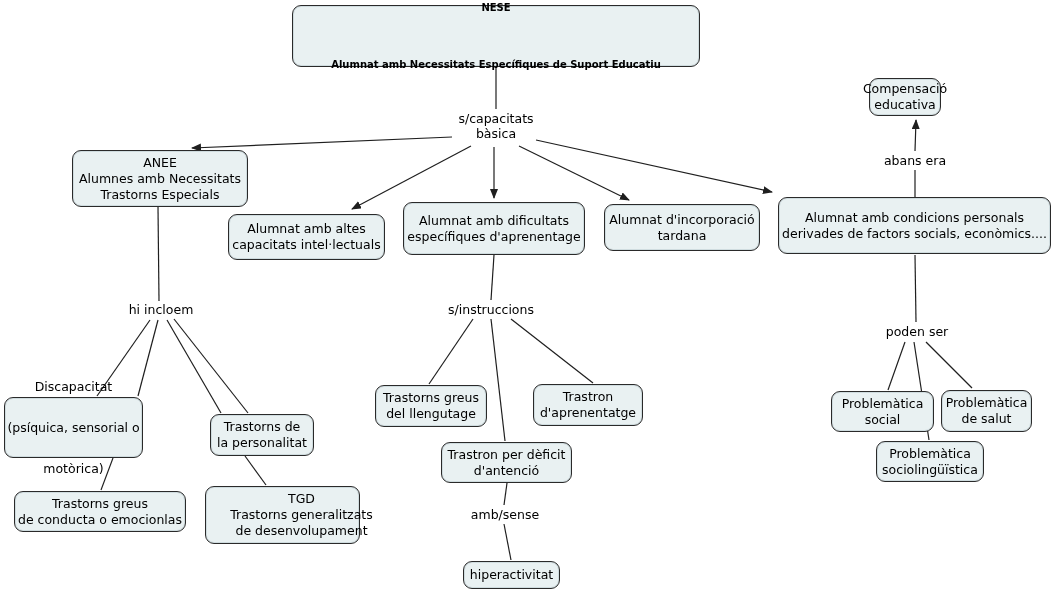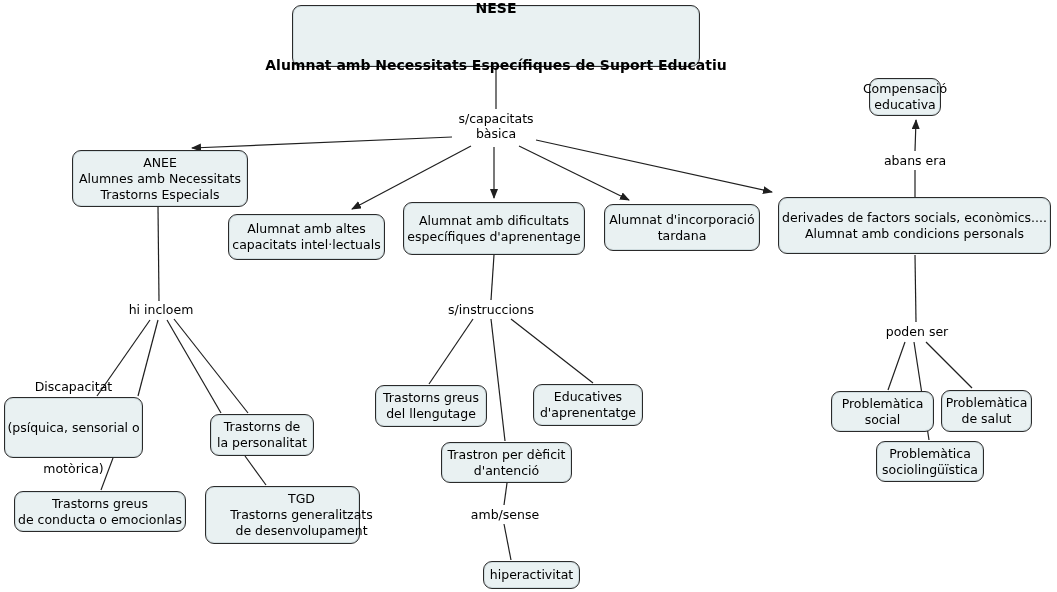--- a/index.html
+++ b/index.html
@@ -31,21 +31,21 @@
     background: #e9f1f2;
     border: 1px solid #2a2a2a;
     border-radius: 9px;
     color: #000000;
     font-size: 12.5px;
     line-height: 16px;
     padding: 2px 6px;
     box-shadow: 0 0 0 1px rgba(160,180,190,0.35) inset;
     cursor: default;
   }
-  .node.bold { font-weight: bold; font-size: 14px; gap: 41px; }
+  .node.bold { font-weight: bold; font-size: 10px; gap: 41px; }
   .node span { display: block; white-space: nowrap; }
   .link-label {
     position: absolute;
     transform: translateX(-50%);
     text-align: center;
     color: #000000;
     font-size: 12.5px;
     line-height: 15px;
     white-space: nowrap;
     background: #ffffff;
@@ -107,22 +107,22 @@
       </div>
       <div class="node" style="left: 403px; top: 202px; width: 182px; height: 53px;">
         <span>Alumnat amb dificultats</span>
         <span>específiques d'aprenentage</span>
       </div>
       <div class="node" style="left: 598px; top: 204px; width: 156px; height: 47px; margin-left: 6px;">
         <span>Alumnat d'incorporació</span>
         <span>tardana</span>
       </div>
       <div class="node" style="left: 778px; top: 197px; width: 273px; height: 57px;">
+        <span>Alumnat amb condicions personals</span>
         <span>derivades de factors socials, econòmics....</span>
-        <span>Alumnat amb condicions personals</span>
       </div>
       <div class="node" style="left: 869px; top: 78px; width: 72px; height: 38px;">
         <span>Compensació</span>
         <span>educativa</span>
       </div>
       <div class="node" style="left: 4px; top: 397px; width: 139px; height: 61px; gap: 25px;">
         <span>Discapacitat</span>
         <span>(psíquica, sensorial o</span>
         <span>motòrica)</span>
       </div>
@@ -137,28 +137,28 @@
       <div class="node" style="left: 205px; top: 486px; width: 155px; height: 58px; padding-left: 44px;">
         <span>TGD</span>
         <span>Trastorns generalitzats</span>
         <span>de desenvolupament</span>
       </div>
       <div class="node" style="left: 375px; top: 385px; width: 112px; height: 42px;">
         <span>Trastorns greus</span>
         <span>del llengutage</span>
       </div>
       <div class="node" style="left: 533px; top: 384px; width: 110px; height: 42px;">
-        <span>Educatives</span>
+        <span>Trastron</span>
         <span>d'aprenentatge</span>
       </div>
       <div class="node" style="left: 441px; top: 442px; width: 131px; height: 41px;">
         <span>Trastron per dèficit</span>
         <span>d'antenció</span>
       </div>
-      <div class="node" style="left: 463px; top: 561px; width: 97px; height: 28px; margin-left: 20px;">
+      <div class="node" style="left: 463px; top: 561px; width: 97px; height: 28px;">
         <span>hiperactivitat</span>
       </div>
       <div class="node" style="left: 831px; top: 391px; width: 103px; height: 41px;">
         <span>Problemàtica</span>
         <span>social</span>
       </div>
       <div class="node" style="left: 941px; top: 390px; width: 91px; height: 42px;">
         <span>Problemàtica</span>
         <span>de salut</span>
       </div>

